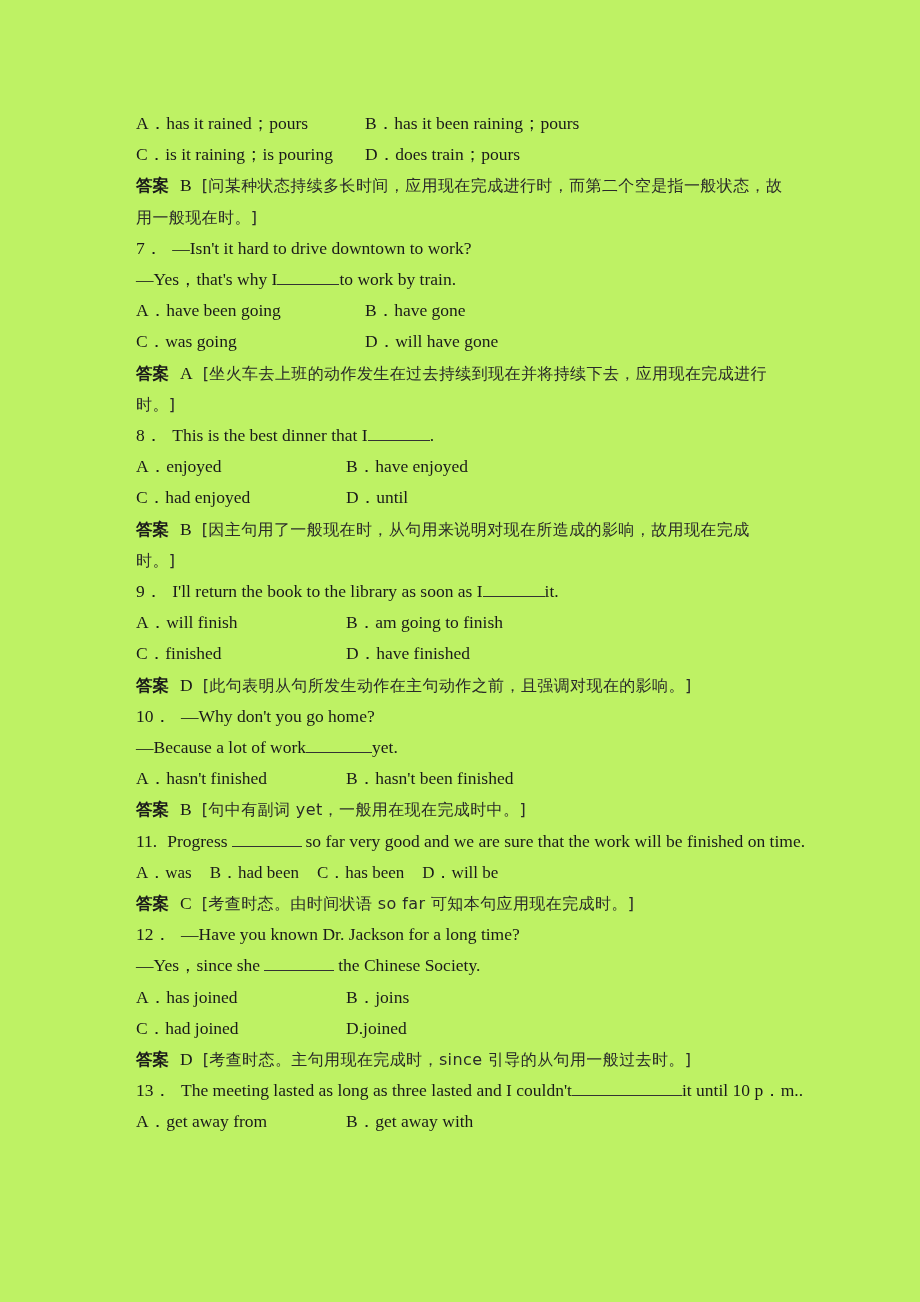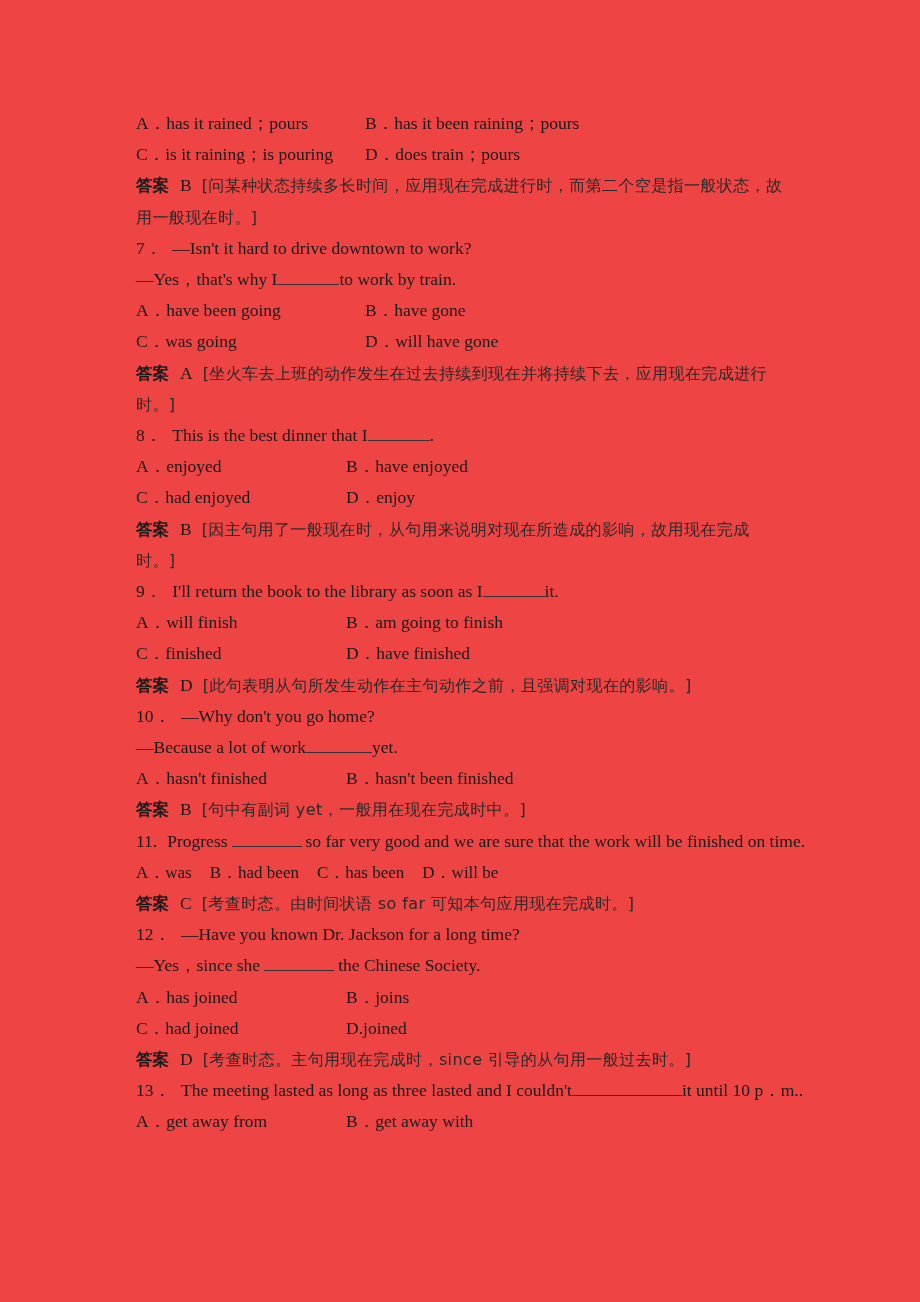--- a/index.html
+++ b/index.html
@@ -11,21 +11,21 @@
     width: 920px;
     height: 1302px;
     font-family: "Liberation Serif", "DejaVu Serif", serif;
     color: #1a1a1a;
     overflow: hidden;
   }
   #page {
     position: relative;
     width: 920px;
     height: 1302px;
-    background: #ef4444;
+    background: #bef264;
     padding-top: 108px;
     box-sizing: border-box;
   }
   .content {
     margin-left: 136px;
     width: 648px;
   }
   
   .stem {
     font-size: 17.5px;
@@ -141,21 +141,21 @@
     </div>
 
     <div class="qblock">
       <div class="stem"><span class="qnum">8．</span><span class="gap"></span><span>This is the best dinner that I</span><span class="blank b-short"></span><span>.</span></div>
       <div class="optrow">
         <span class="opt-a"><span>A．</span><span>enjoyed</span></span>
         <span class="opt-b narrow"><span>B．</span><span>have enjoyed</span></span>
       </div>
       <div class="optrow">
         <span class="opt-a"><span>C．</span><span>had enjoyed</span></span>
-        <span class="opt-b narrow"><span>D．</span><span>enjoy</span></span>
+        <span class="opt-b narrow"><span>D．</span><span>until</span></span>
       </div>
       <div class="answer wrap">
         <span class="answer-label">答案</span><span class="answer-letter">B</span><span class="gap"></span><span class="answer-expl">[因主句用了一般现在时，从句用来说明对现在所造成的影响，故用现在完成时。]</span>
       </div>
     </div>
 
     <div class="qblock">
       <div class="stem"><span class="qnum">9．</span><span class="gap"></span><span>I'll return the book to the library as soon as I</span><span class="blank b-short"></span><span>it.</span></div>
       <div class="optrow">
         <span class="opt-a"><span>A．</span><span>will finish</span></span>

